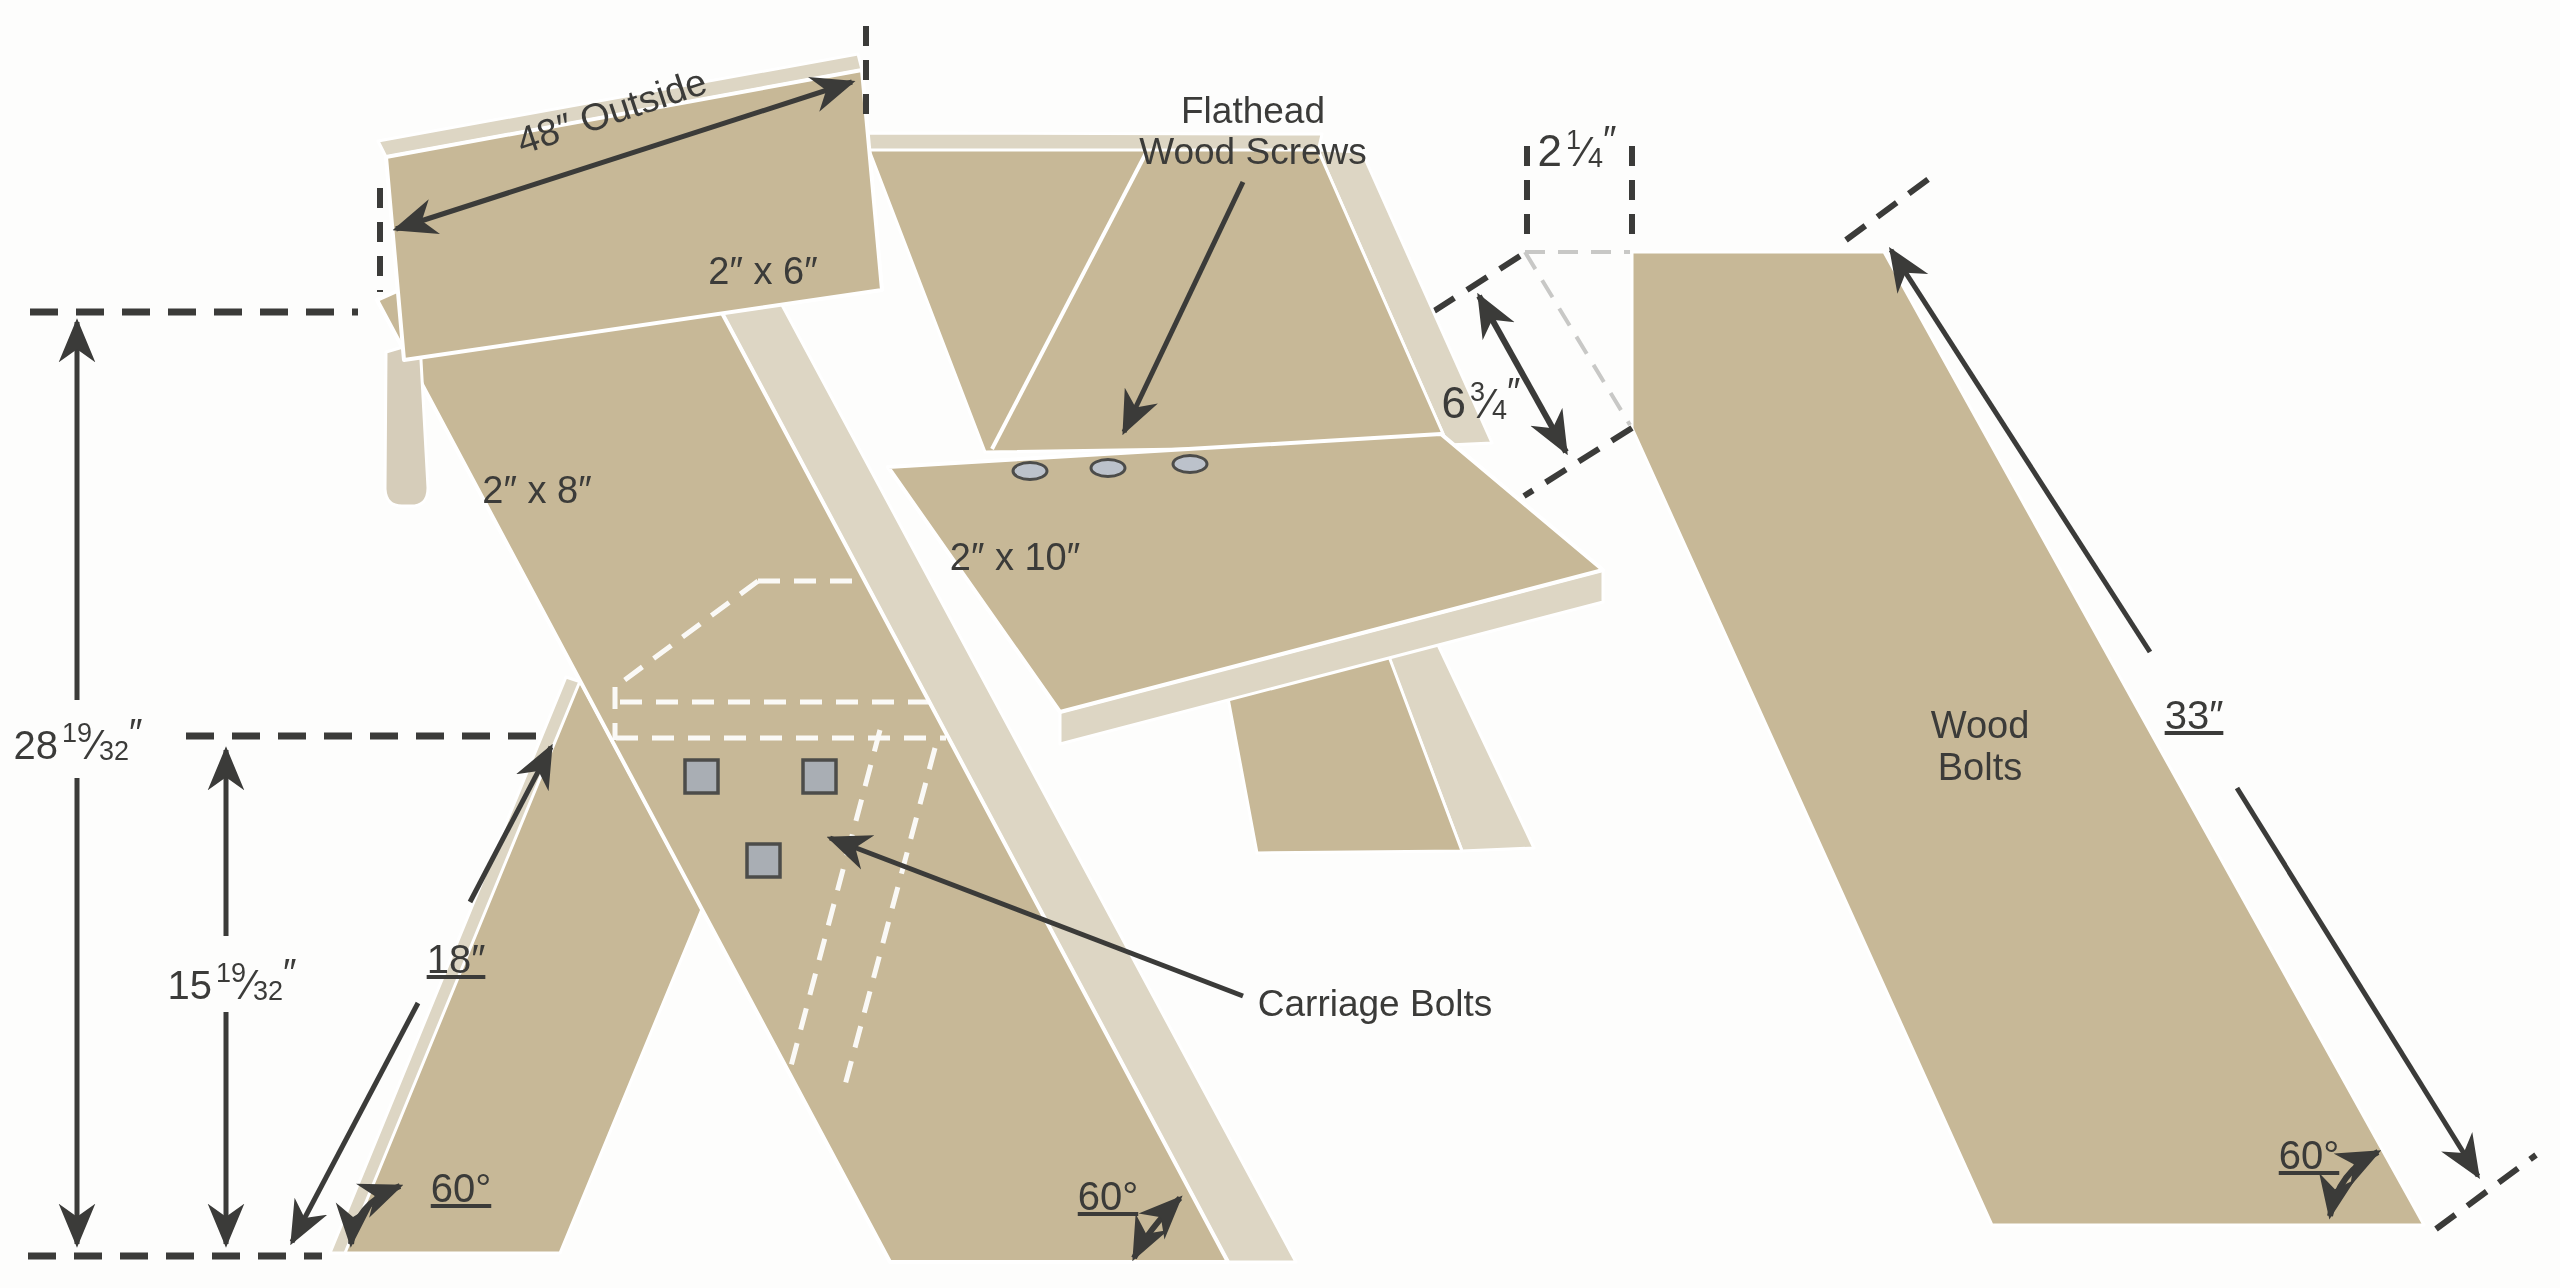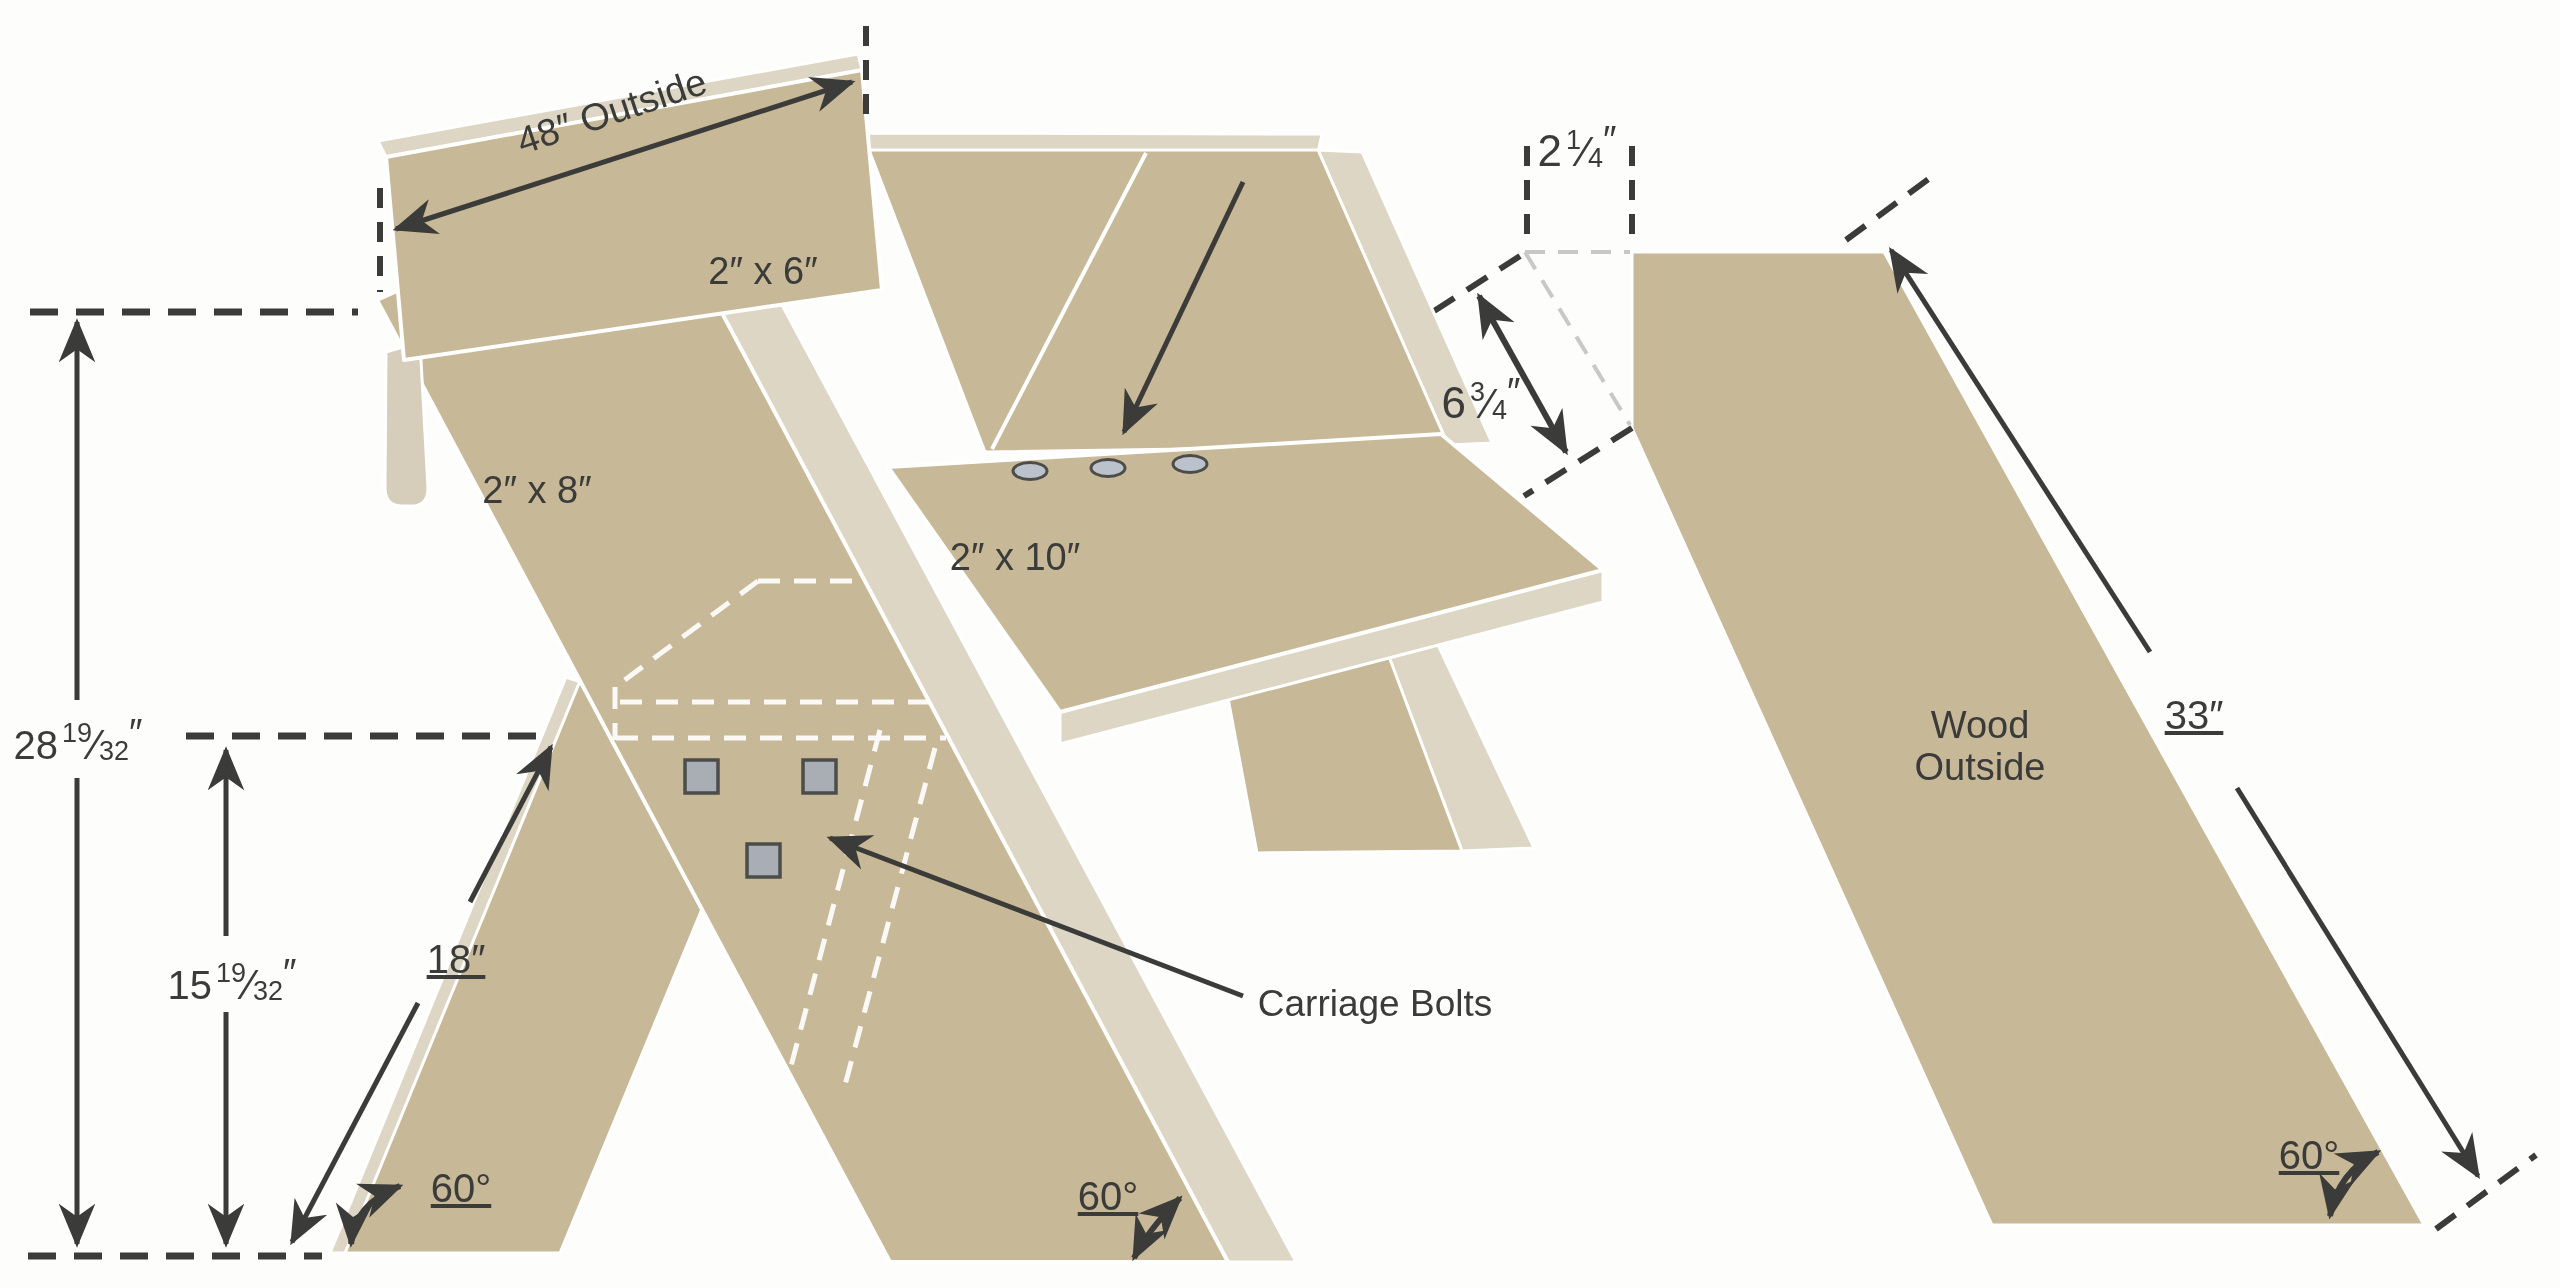--- a/index.html
+++ b/index.html
@@ -151,20 +151,24 @@
 
     <path d="M400,1186 Q354,1204 351,1244" fill="none" stroke="#3b3b39" stroke-width="6" marker-start="url(#ah)" marker-end="url(#ah)"></path>
 
     <path d="M1180,1198 Q1148,1230 1134,1258" fill="none" stroke="#3b3b39" stroke-width="6" marker-start="url(#ah)" marker-end="url(#ah)"></path>
   </svg>
 
   <div class="lbl s38 rot" style="left:612px;top:112px">48″ Outside</div>
 
   <div class="lbl s38" style="left:763px;top:272px">2″ x 6″</div>
 
+  <div class="lbl s37" style="left:1253px;top:132px">
+    <div>Flathead</div>
+    <div>Wood Screws</div>
+  </div>
 
   <div class="lbl s38" style="left:537px;top:491px">2″ x 8″</div>
 
   <div class="lbl s38" style="left:1015px;top:558px">2″ x 10″</div>
 
   <div class="lbl s37" style="left:1375px;top:1004px">Carriage Bolts</div>
 
   <div class="lbl frac" style="left:78px;top:741px">
     <span class="fw">28</span><span class="fn">19</span><span class="fs">⁄</span><span class="fd">32</span><span class="fu">″</span>
   </div>
@@ -182,20 +186,20 @@
   <div class="lbl frac" style="left:1577px;top:148px">
     <span class="fw2">2</span><span class="fn">1</span><span class="fs">⁄</span><span class="fd">4</span><span class="fu">″</span>
   </div>
 
   <div class="lbl frac" style="left:1481px;top:400px">
     <span class="fw2">6</span><span class="fn">3</span><span class="fs">⁄</span><span class="fd">4</span><span class="fu">″</span>
   </div>
 
   <div class="lbl s38" style="left:1980px;top:747px">
     <div>Wood</div>
-    <div>Outside</div>
+    <div>Bolts</div>
   </div>
 
   <div class="lbl s40" style="left:2194px;top:715px">33″</div>
 
   <div class="lbl s40" style="left:2309px;top:1155px">60°</div>
 
 </div>
 
 </body></html>

